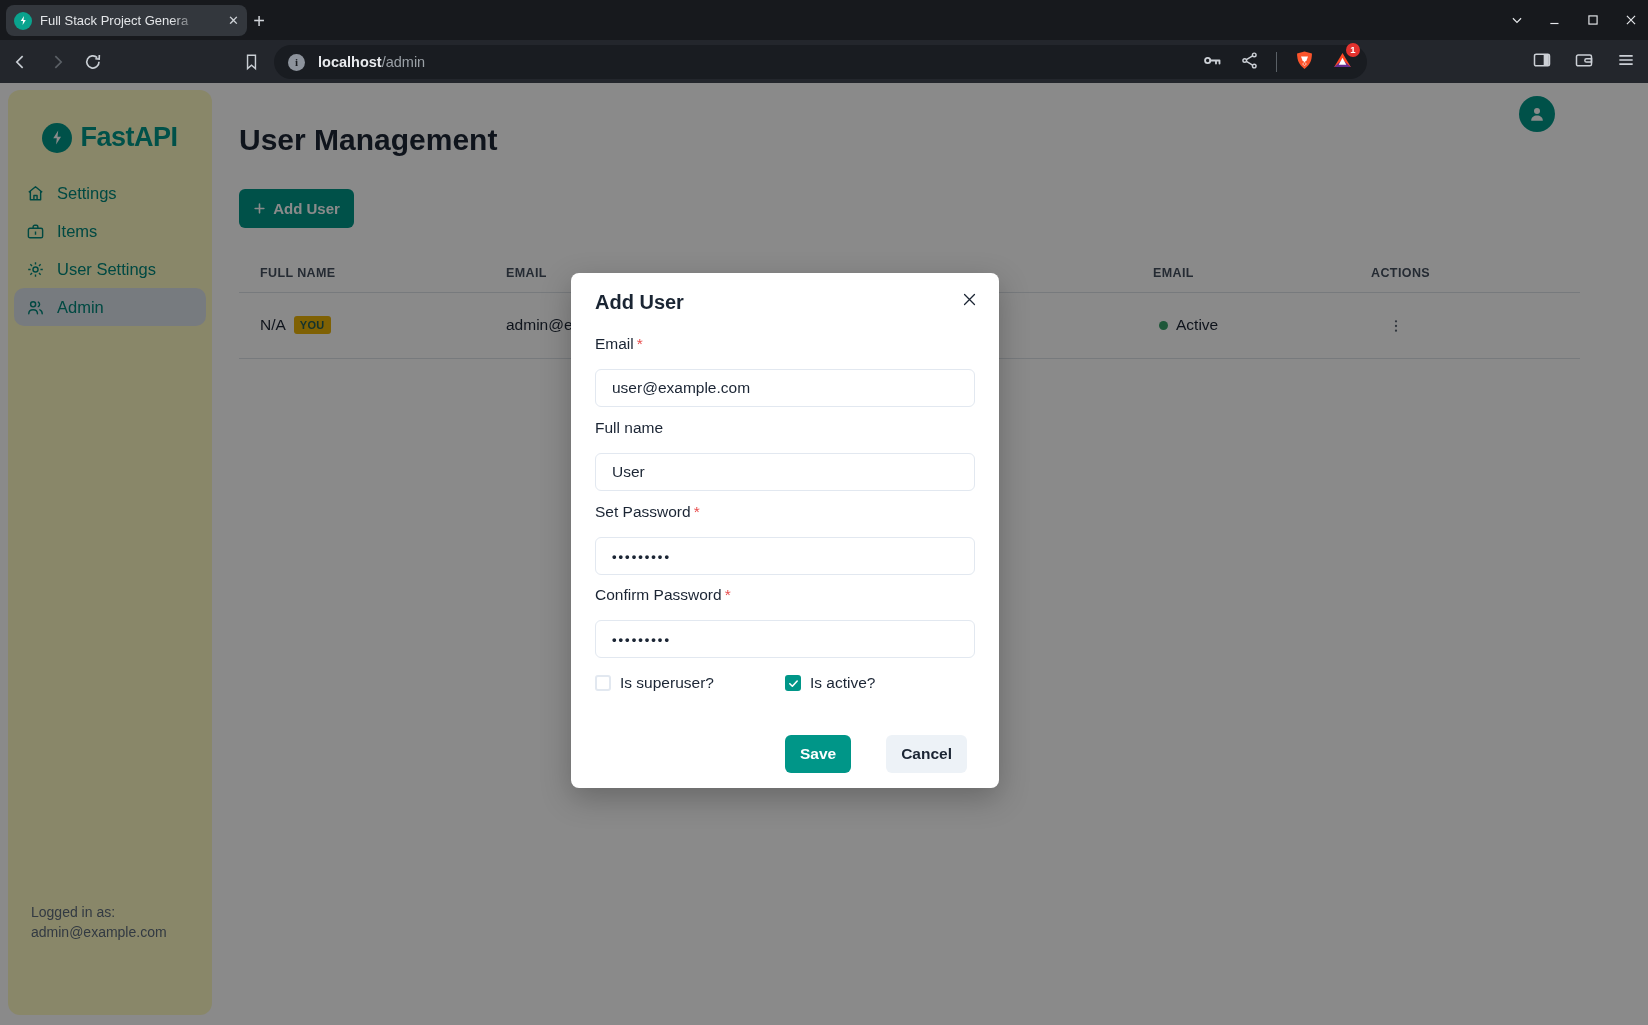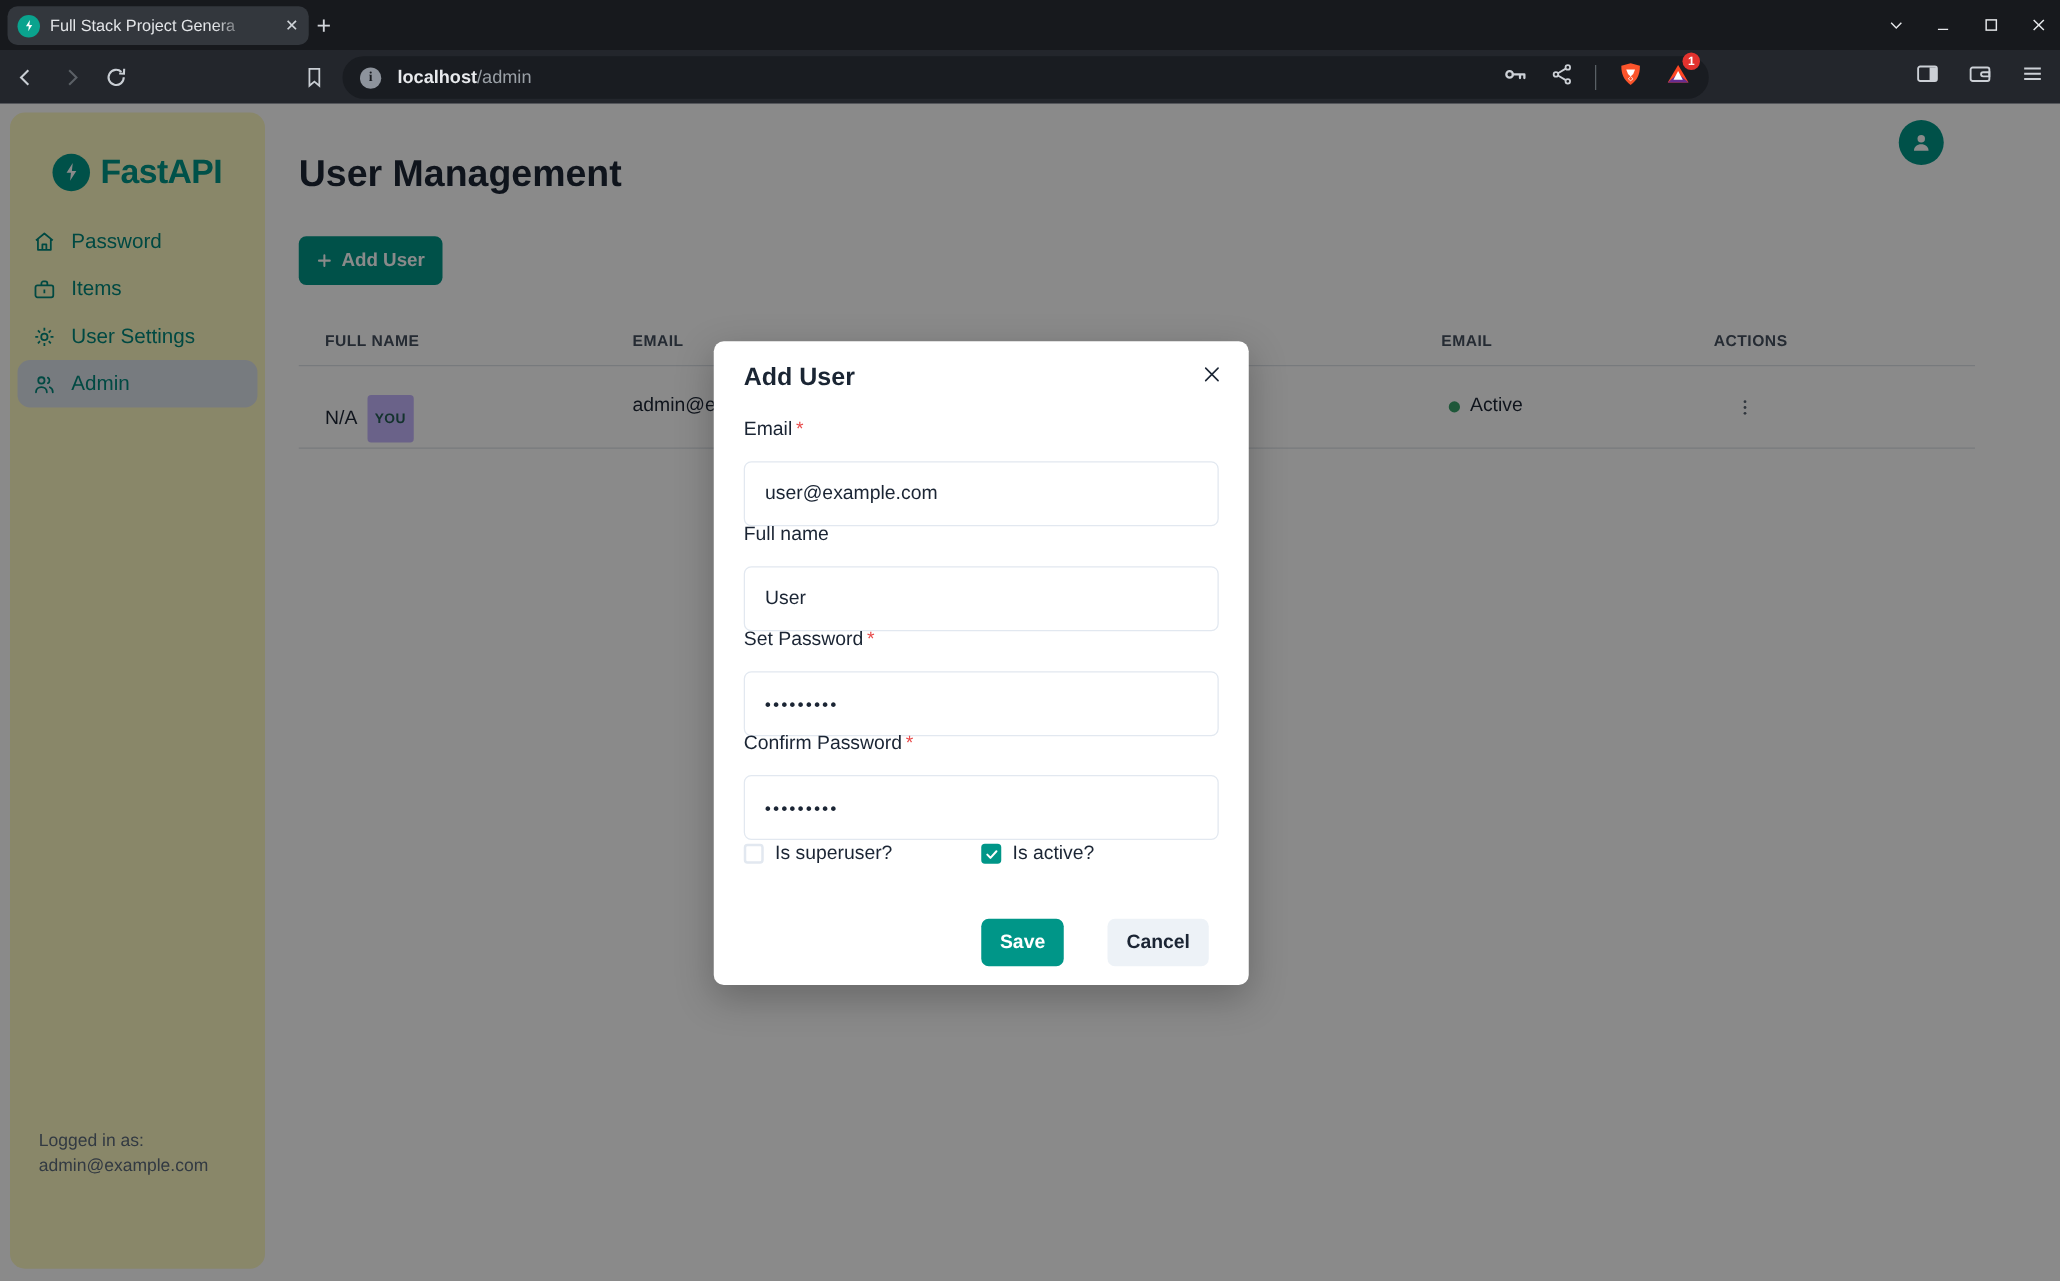--- a/index.html
+++ b/index.html
@@ -65,37 +65,37 @@
   .add-user-btn { position:absolute; left:239px; top:106px; width:115px; height:39px; background:#009688;
                   border:none; border-radius:6px; color:#fff; font-size:15px; font-weight:600;
                   display:flex; align-items:center; justify-content:center; gap:7px;
                   font-family:"Liberation Sans",sans-serif; }
 
   .table { position:absolute; left:239px; top:174px; width:1341px; }
   .thead { position:relative; height:36px; border-bottom:1px solid #dde2e8; }
   .th { position:absolute; top:9px; font-size:12.5px; font-weight:bold; color:#45505f; letter-spacing:0.4px; }
   .trow { position:relative; height:66px; border-bottom:1px solid #dde2e8; }
   .td { position:absolute; top:23px; font-size:15.5px; color:#1c2534; }
-  .you-badge { display:inline-block; margin-left:8px; background:#c4b5fd; color:#265e55; font-size:11px;
-               font-weight:bold; letter-spacing:0.3px; padding:13px 6px; border-radius:3px; vertical-align:1px; }
+  .you-badge { display:inline-block; margin-left:8px; background:#eab308; color:#265e55; font-size:11px;
+               font-weight:bold; letter-spacing:0.3px; padding:3px 6px; border-radius:3px; vertical-align:1px; }
   .status-cell { display:flex; align-items:center; gap:8px; }
   .dot { width:9px; height:9px; border-radius:50%; background:#38a169; }
   .kebab { position:absolute; left:1145px; top:16px; width:24px; height:34px; display:flex;
            align-items:center; justify-content:center; }
 
   
   .overlay { position:absolute; inset:0; background:rgba(0,0,0,0.46); z-index:5; }
   .modal { position:absolute; left:571px; top:190px; width:428px; height:515px; background:#fff;
            border-radius:8px; z-index:10; box-shadow:0 10px 30px rgba(0,0,0,0.25); }
   .modal-title { position:absolute; left:24px; top:18px; font-size:20px; font-weight:bold; color:#1a2533; }
   .modal-close { position:absolute; right:18px; top:14px; width:24px; height:24px; background:none;
                  border:none; display:flex; align-items:center; justify-content:center; }
   .f-label { position:absolute; left:24px; font-size:15.5px; color:#1b2534; }
   .req { color:#e84c4c; margin-left:3px; }
-  .f-input { position:absolute; left:24px; width:380px; height:52px; border:1px solid #e2e8f0;
+  .f-input { position:absolute; left:24px; width:380px; height:38px; border:1px solid #e2e8f0;
              border-radius:6px; padding:0 16px; font-size:15.5px; color:#1b2534; background:#fff;
              font-family:"Liberation Sans",sans-serif; outline:none; }
   .f-input.pwd { font-size:13px; font-weight:bold; letter-spacing:2px; }
   .cb-row { position:absolute; left:24px; top:401px; width:380px; display:flex; }
   .cb-col { flex:1; display:flex; align-items:center; gap:9px; }
   .cb { width:16px; height:16px; border-radius:3px; }
   .cb.unchecked { border:2px solid #e2e8f0; background:#fff; }
   .cb.checked { background:#009688; display:flex; align-items:center; justify-content:center; }
   .cb-label { font-size:15.5px; color:#1b2534; }
   .modal-footer { position:absolute; right:32px; top:462px; display:flex; gap:35px; }
@@ -232,21 +232,21 @@
             <path d="M13 2 6 13h5l-1 9 7-11h-5z" fill="#fff"></path>
           </svg>
       </span>
       <span class="logo-text">FastAPI</span>
     </div>
     <div class="nav">
       <div class="nav-item">
         <svg width="19" height="19" viewBox="0 0 24 24" fill="none" stroke="#00877b" stroke-width="1.8" stroke-linejoin="round">
           <path d="M3.5 10.5 12 3.5l8.5 7M5.5 9v11h13V9M10 20v-5.5h4V20"></path>
         </svg>
-        <span class="nav-label">Password</span>
+        <span class="nav-label">Settings</span>
       </div>
       <div class="nav-item">
         <svg width="19" height="19" viewBox="0 0 24 24" fill="none" stroke="#00877b" stroke-width="1.8" stroke-linejoin="round">
           <rect x="3" y="8" width="18" height="12" rx="2"></rect>
             <path d="M9 8V6a2 2 0 0 1 2-2h2a2 2 0 0 1 2 2v2M12 12v4"></path>
         </svg>
         <span class="nav-label">Items</span>
       </div>
       <div class="nav-item">
         <svg width="19" height="19" viewBox="0 0 24 24" fill="none" stroke="#00877b" stroke-width="1.8">

